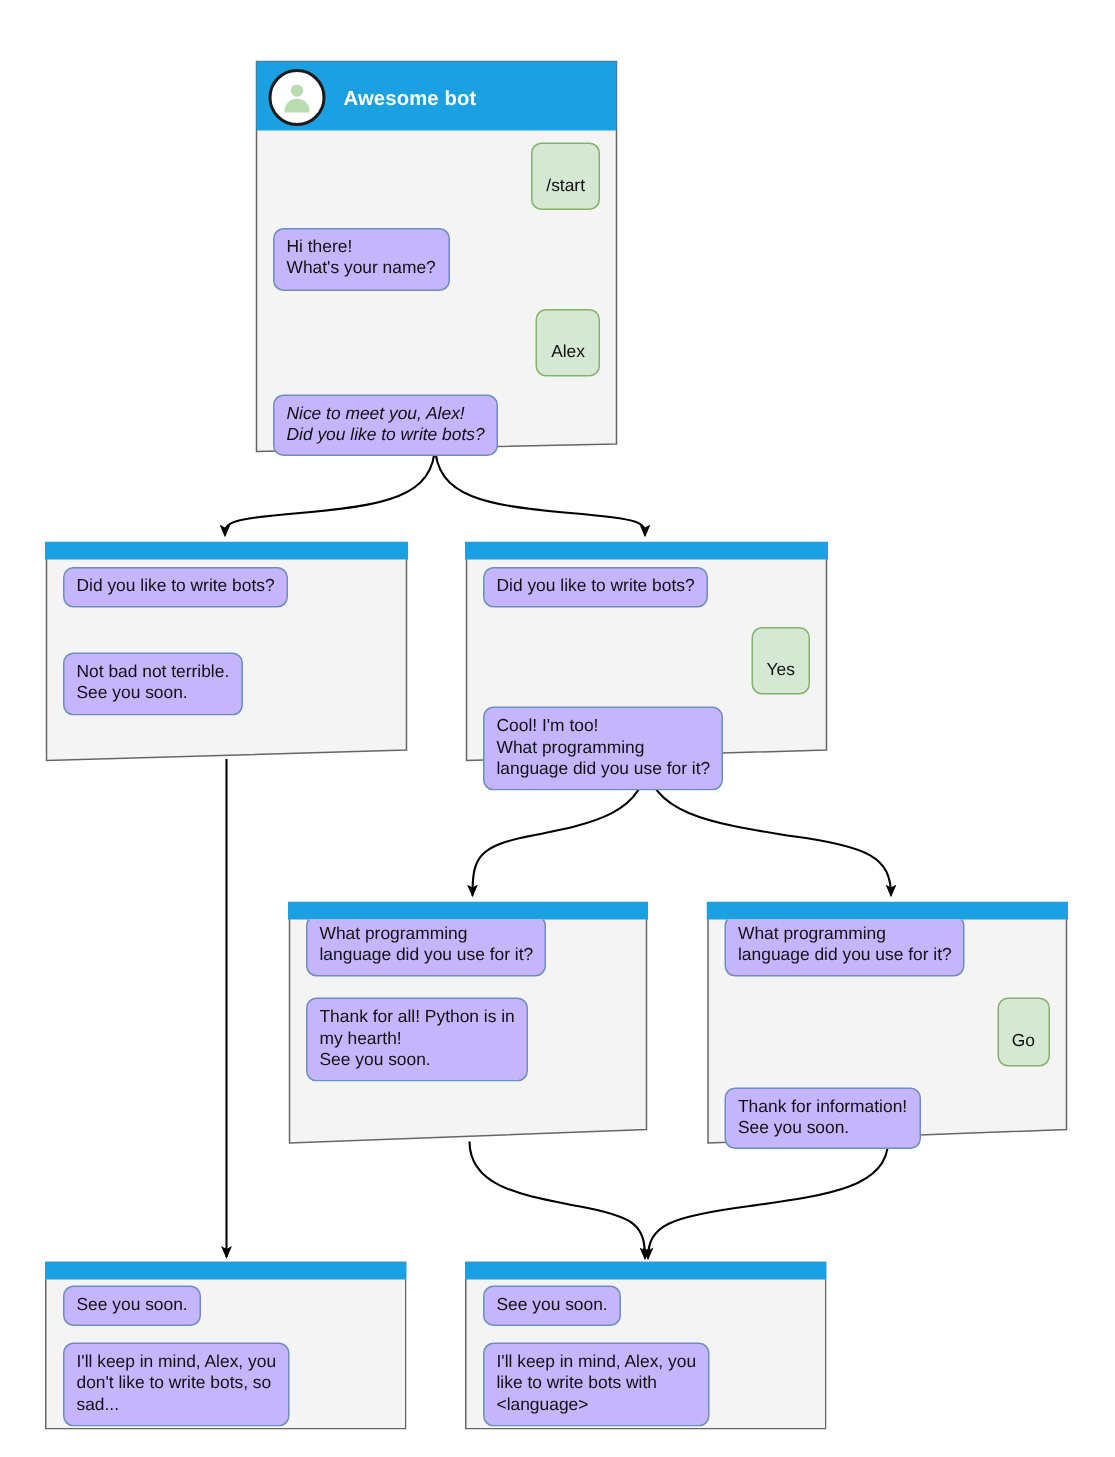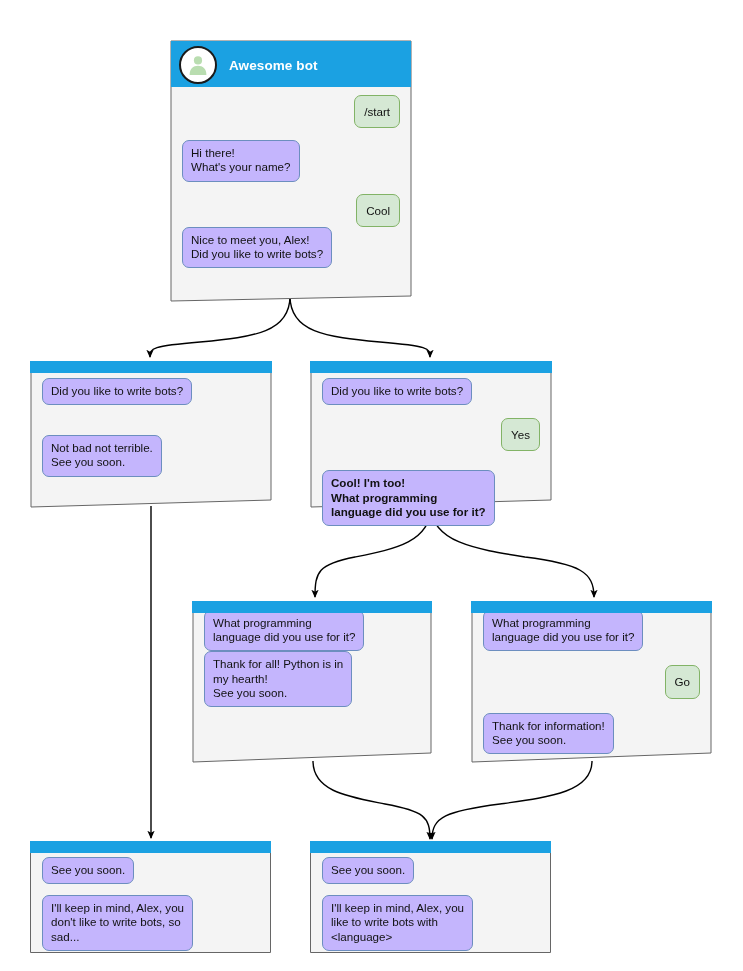--- a/index.html
+++ b/index.html
@@ -107,21 +107,21 @@
     white-space: pre-line;
     max-width: 200px;
   }
   .bubble.bot {
     background: #c4b5fd;
     border: 1px solid #6c8ebf;
   }
   .bubble.user {
     background: #d5e8d4;
     border: 1px solid #82b366;
-    padding: 9px 9px 8px 9px;
+    padding: 21px 9px 8px 9px;
   }
 </style>
 </head>
 <body>
 
 <div id="flow-canvas">
 
   <svg class="connectors" viewBox="0 0 743 971" width="743" height="971">
     <defs>
       <marker id="arrowhead" markerWidth="7" markerHeight="7" refX="5.2" refY="3" orient="auto" markerUnits="strokeWidth">
@@ -161,23 +161,23 @@
       </div>
       <div class="msgs" style="top:50px;">
         <div class="msg-row right" style="margin-top:5px;">
           <div class="bubble user">/start</div>
         </div>
         <div class="msg-row left" style="margin-top:12px;">
           <div class="bubble bot">Hi there!
 What's your name?</div>
         </div>
         <div class="msg-row right" style="margin-top:12px;">
-          <div class="bubble user">Cool</div>
-        </div>
-        <div class="msg-row left" style="">
+          <div class="bubble user">Alex</div>
+        </div>
+        <div class="msg-row left" style="margin-top:12px;font-style:italic;">
           <div class="bubble bot">Nice to meet you, Alex!
 Did you like to write bots?</div>
         </div>
       </div>
     </div>
   </div>
 
   <div class="card" style="left:30px; top:349px; width:242px; height:147px;">
     <svg class="card-shell" viewBox="0 0 242 147" preserveAspectRatio="none">
       <path d="M1,1 L241,1 L241,139 L1,146 Z" fill="#f4f4f4" stroke="#666666" stroke-width="1"></path>
@@ -204,42 +204,42 @@
     </svg>
     <div class="card-content">
       <div class="card-header thin"></div>
       <div class="msgs" style="top:12px;">
         <div class="msg-row left" style="margin-top:5px;">
           <div class="bubble bot">Did you like to write bots?</div>
         </div>
         <div class="msg-row right" style="margin-top:13px;">
           <div class="bubble user">Yes</div>
         </div>
-        <div class="msg-row left" style="margin-top:19px;font-weight:bold;">
+        <div class="msg-row left" style="margin-top:8px;">
           <div class="bubble bot">Cool! I'm too!
 What programming
 language did you use for it?</div>
         </div>
       </div>
     </div>
   </div>
 
   <div class="card" style="left:192px; top:589px; width:240px; height:162px;">
     <svg class="card-shell" viewBox="0 0 240 162" preserveAspectRatio="none">
       <path d="M1,1 L239,1 L239,152 L1,161 Z" fill="#f4f4f4" stroke="#666666" stroke-width="1"></path>
       <path d="M0,0 L240,0 L240,12 L0,12 Z" fill="#1ba1e2" stroke="none"></path>
     </svg>
     <div class="card-content">
       <div class="card-header thin"></div>
       <div class="msgs" style="top:12px;">
         <div class="msg-row left" style="margin-top:-3px;">
           <div class="bubble bot">What programming
 language did you use for it?</div>
         </div>
-        <div class="msg-row left" style="">
+        <div class="msg-row left" style="margin-top:14px;">
           <div class="bubble bot">Thank for all! Python is in
 my hearth!
 See you soon.</div>
         </div>
       </div>
     </div>
   </div>
 
   <div class="card" style="left:471px; top:589px; width:241px; height:162px;">
     <svg class="card-shell" viewBox="0 0 241 162" preserveAspectRatio="none">

